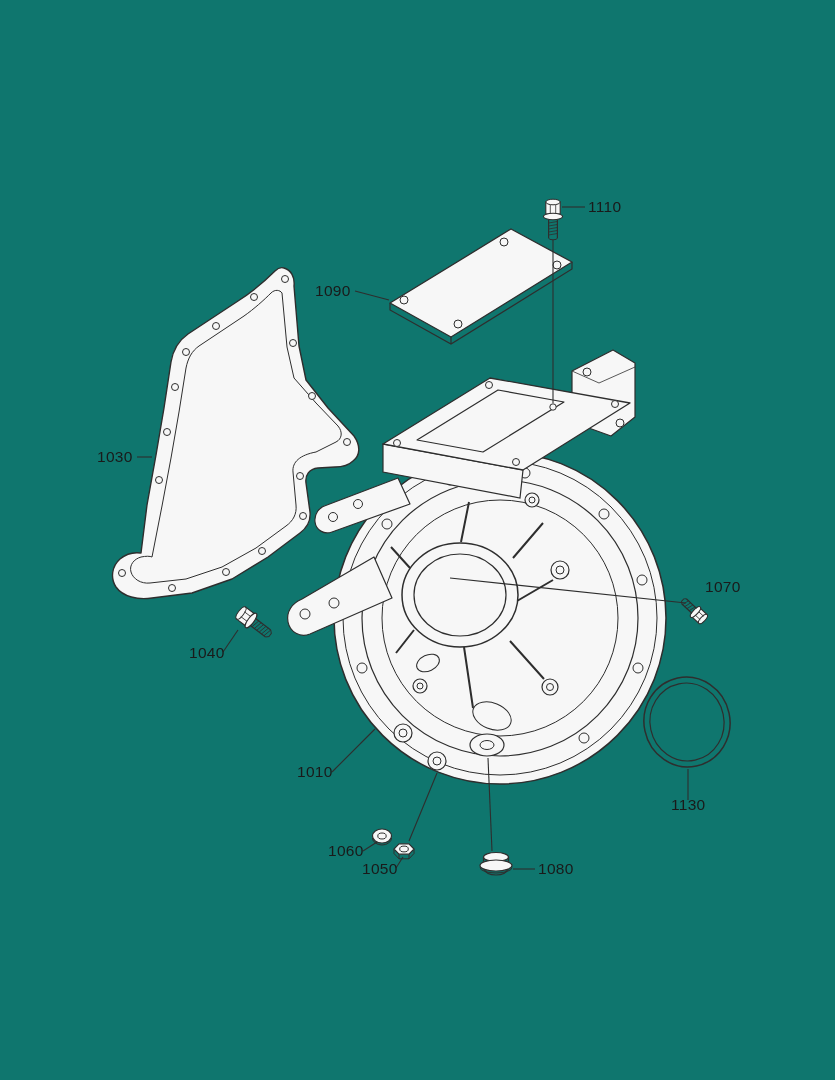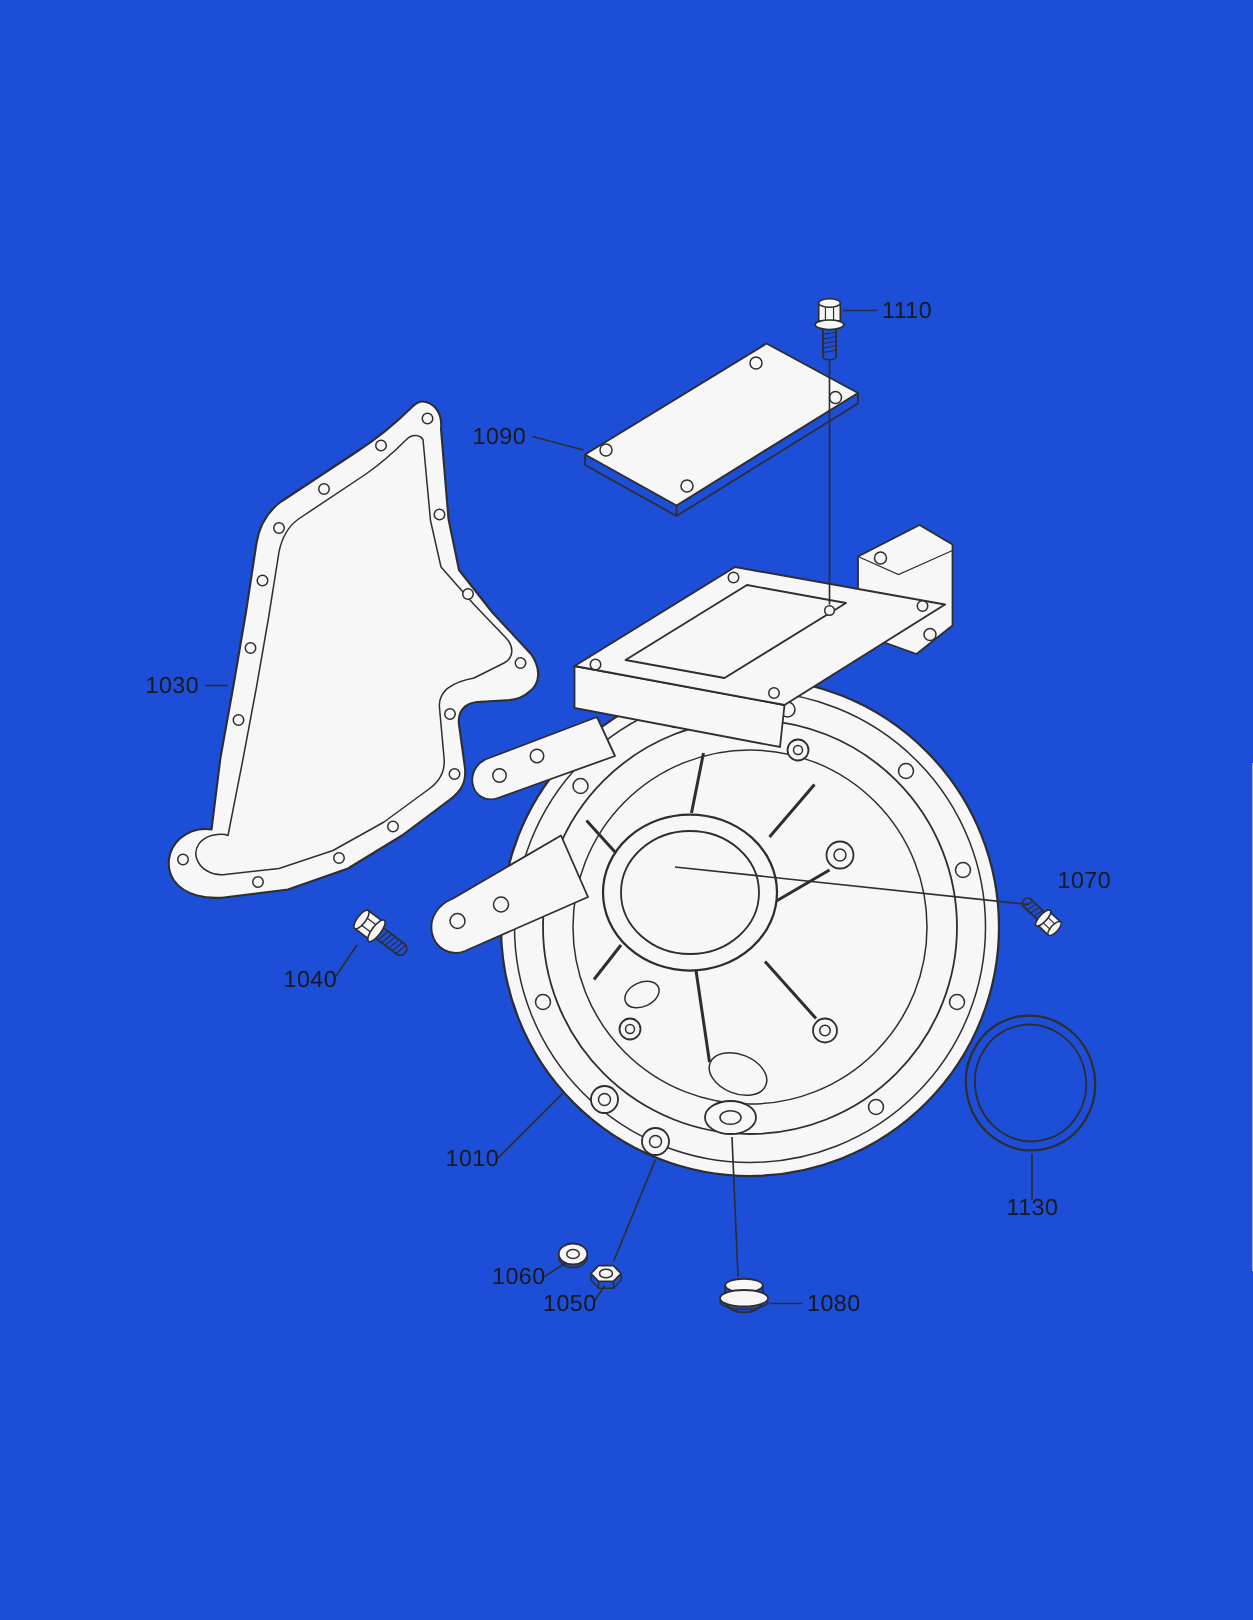--- a/index.html
+++ b/index.html
@@ -1,16 +1,16 @@
 <!DOCTYPE html>
 <html><head>
 <meta charset="utf-8">
 <style>
   html,body{margin:0;padding:0;background:#f7f7f7;}
-  .stage{position:relative;width:835px;height:1080px;background:#1d4ed8;overflow:hidden;}
+  .stage{position:relative;width:835px;height:1080px;background:#0f766e;overflow:hidden;}
   svg{display:block;}
   .fl{fill:#f7f7f7;stroke:#2e2e2e;}
   .ln{fill:none;stroke:#2e2e2e;}
   .callout{font-family:"Liberation Sans",sans-serif;font-size:15.5px;fill:#1a1a1a;letter-spacing:.3px;}
 </style>
 </head>
 <body>
 
 <div class="stage">
 <svg width="835" height="1080" viewBox="0 0 835 1080">

